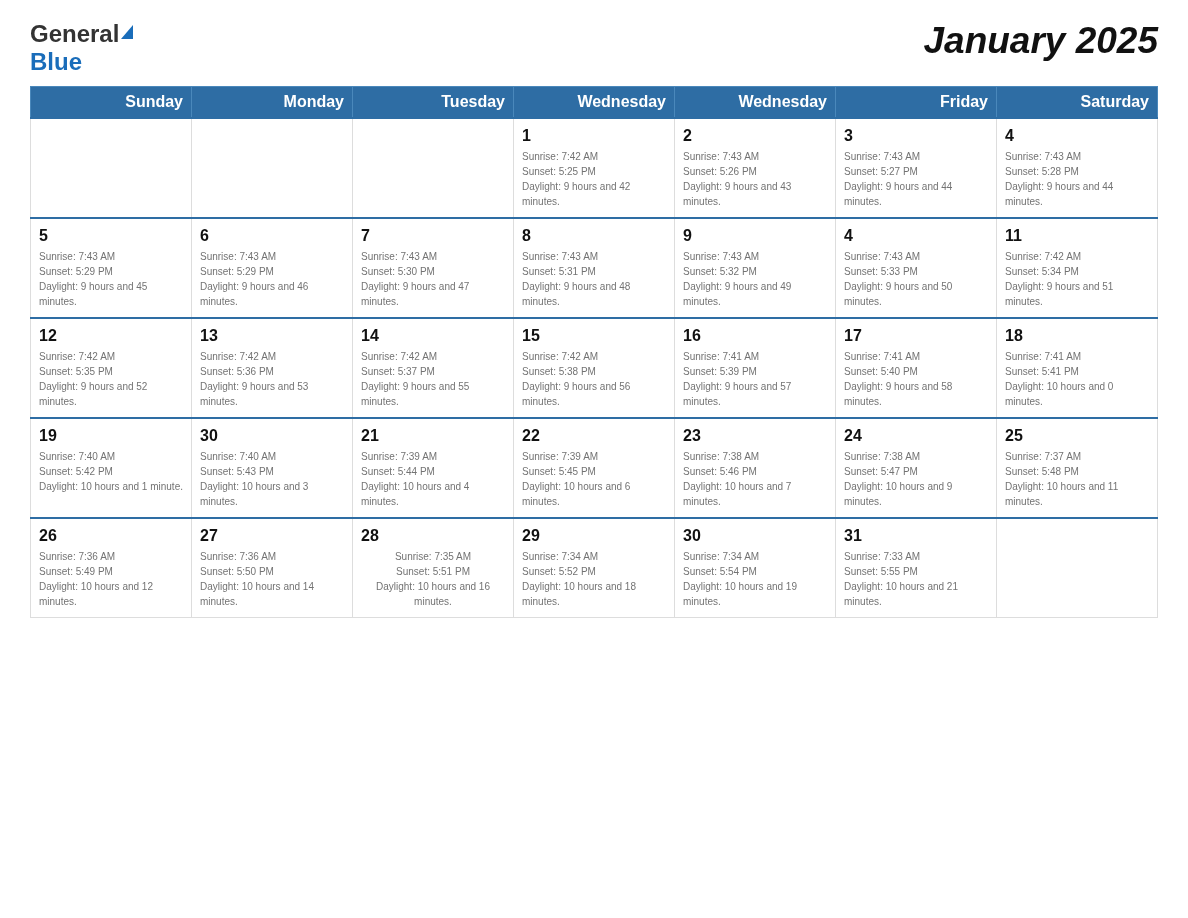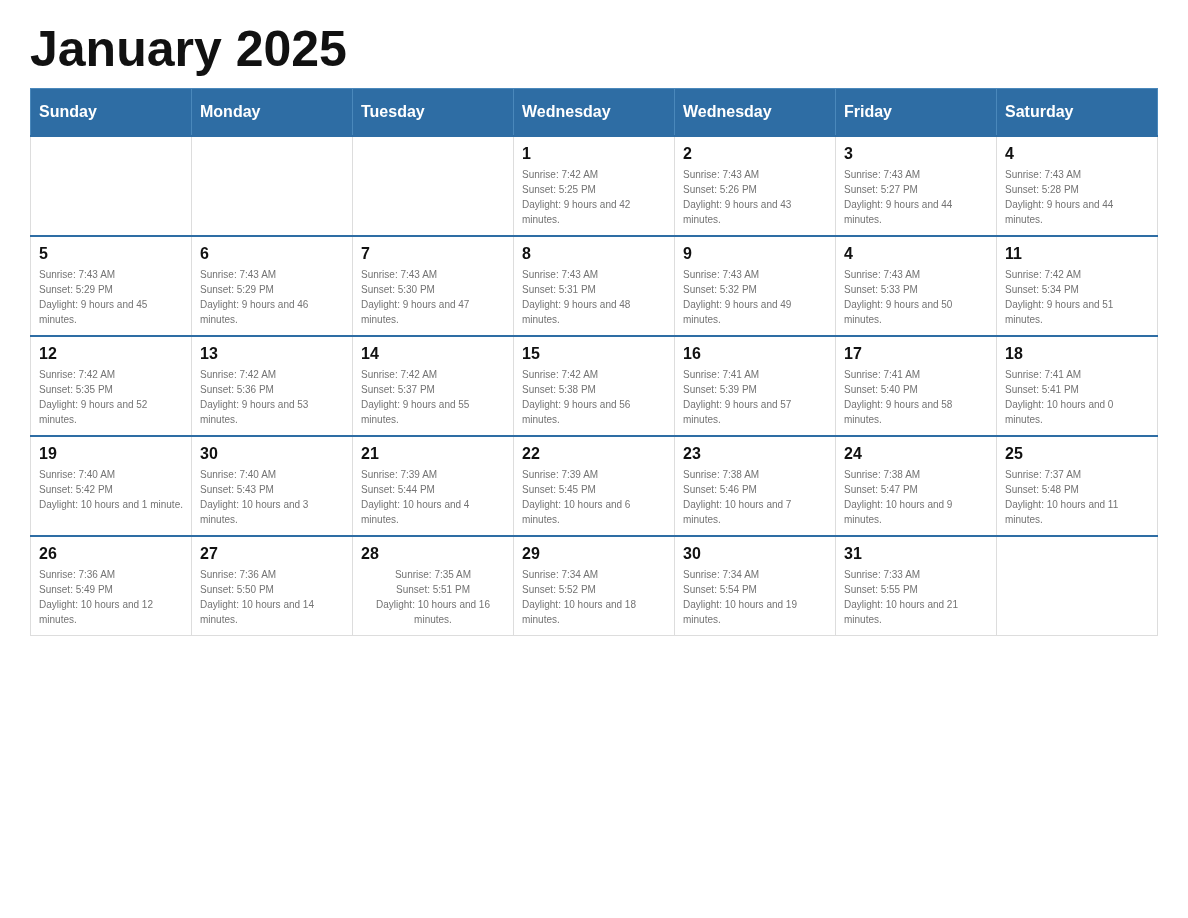--- a/index.html
+++ b/index.html
@@ -13,43 +13,44 @@
     .header {
       display: flex;
       justify-content: space-between;
       align-items: flex-start;
       margin-bottom: 10px;
     }
     .title-block {
       text-align: right;
     }
     .title-block h1 {
-      font-size: 50px;
+      font-size: 37px;
       font-weight: 900;
       color: #111;
+      font-style: italic;
     }
     .title-block h2 {
       font-size: 20px;
       font-weight: normal;
       color: #444;
     }
     .calendar {
       width: 100%;
       border-collapse: collapse;
       border: 1px solid #aaa;
     }
     .calendar thead tr {
       background-color: #2e6da4;
     }
     .calendar thead th {
       color: #fff;
       font-size: 16px;
       font-weight: bold;
-      padding: 14px 8px;
-      text-align: left;
+      padding: 6px 8px;
+      text-align: right;
       border: 1px solid #4a88bb;
     }
     .calendar tbody tr {
       border-top: 2px solid #2e6da4;
     }
     .calendar tbody td {
       vertical-align: top;
       padding: 8px 8px;
       width: 14.28%;
       min-height: 100px;
@@ -85,20 +86,31 @@
     .logo-blue-text {
       color: #1a6dba;
       font-size: 24px;
       font-weight: bold;
     }
   </style>
 </head>
 <body>
 
 <div class="header">
+  <div class="logo-wrapper">
+    <div>
+      <div style="display:flex;align-items:center;">
+        <span class="logo-general">General</span>
+        <span style="display:inline-block;width:0;height:0;border-style:solid;border-width:0 0 14px 12px;border-color:transparent transparent #1a6dba transparent;margin-left:2px;margin-bottom:0;vertical-align:middle;position:relative;top:-2px;"></span>
+      </div>
+      <div>
+        <span class="logo-blue-text">Blue</span>
+      </div>
+    </div>
+  </div>
   <div class="title-block">
     <h1>January 2025</h1>
   </div>
 </div>
 
 <table class="calendar">
   <thead>
     <tr>
       <th>Sunday</th>
       <th>Monday</th>

